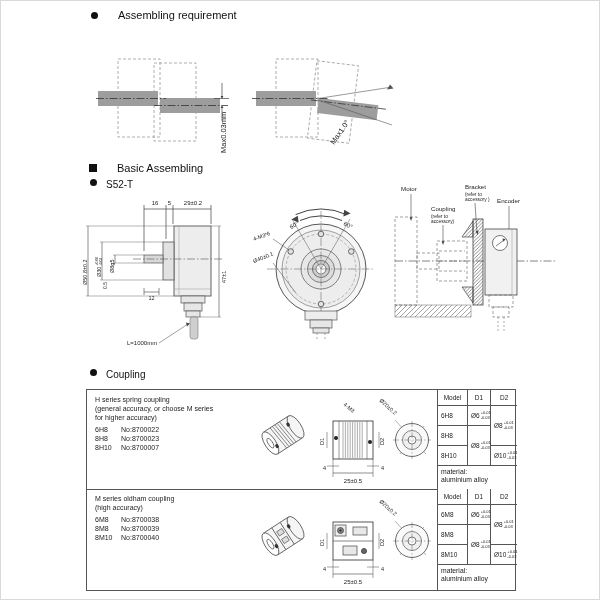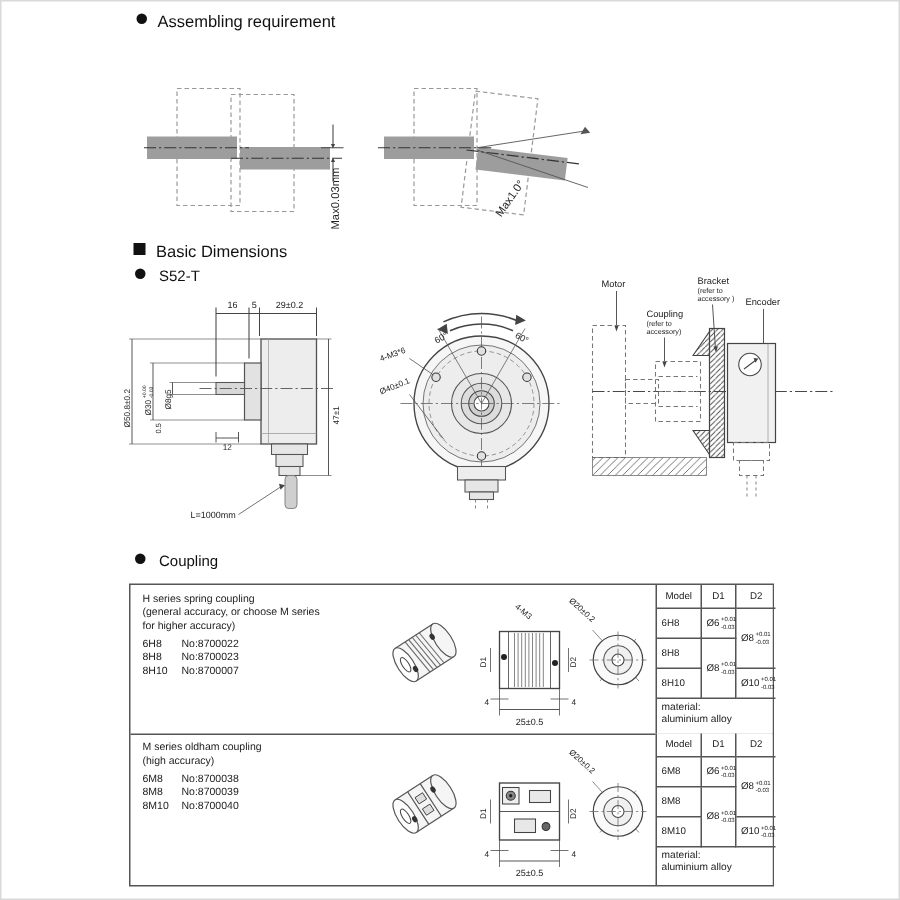--- a/index.html
+++ b/index.html
@@ -1,19 +1,19 @@
 <!DOCTYPE html>
 <html><head>
 <meta charset="utf-8">
 <style>
   html,body{margin:0;padding:0;background:#fff}
   .page{position:relative;width:600px;height:600px;background:#fff;border:1px solid #d9d9d9;
         box-sizing:border-box;font-family:"Liberation Sans",sans-serif;color:#222;overflow:hidden}
   svg{position:absolute;font-family:"Liberation Sans",sans-serif;overflow:visible}
-  .h1{position:absolute;display:flex;align-items:flex-start;gap:7px;font-size:11px;color:#111}
+  .h1{position:absolute;display:flex;align-items:center;gap:20px;font-size:11px;color:#111}
   .h2{position:absolute;display:flex;align-items:flex-start;gap:9px;font-size:10px;color:#111}
   .dot{width:7px;height:7px;border-radius:50%;background:#111;flex:0 0 auto}
   .sq{width:8px;height:8px;background:#111;flex:0 0 auto}
 
   .ctable{position:absolute;left:85px;top:388px;width:430px;height:202px;border:1px solid #555;box-sizing:border-box;background:#fff}
   .crow{position:absolute;left:0;right:0}
   .crow.r0{top:0;height:99px;border-bottom:1px solid #555}
   .crow.r1{top:99px;bottom:0}
   .rowtext{position:absolute;left:8px;top:5px;font-size:7px;line-height:9px;color:#222}
   .items{margin-top:3px}
@@ -72,21 +72,21 @@
       <line x1="215" y1="57" x2="292" y2="66.5" stroke="#333" stroke-width="0.8" stroke-dasharray="8 2 1.5 2"></line>
       <line x1="222" y1="55.5" x2="296" y2="44" stroke="#555" stroke-width="0.6"></line>
       <line x1="222" y1="57" x2="296" y2="82" stroke="#555" stroke-width="0.6"></line>
       <polygon points="294,41.5 297.5,45.5 291,46.5" fill="#555"></polygon>
       <text transform="translate(238,102) rotate(-55)" font-size="7.5" fill="#222">Max1.0°</text>
     </g>
   </svg>
 
   <div class="h1" style="left:88px;top:161px">
     <span class="sq"></span>
-    <span>Basic Dimensions</span>
+    <span>Basic Assembling</span>
   </div>
   <div class="h2" style="left:89px;top:178px">
     <span class="dot"></span>
     <span>S52-T</span>
   </div>
 
   <svg style="left:82px;top:192px" width="160" height="170">
     <g stroke="#444" stroke-width="0.7">
       <line x1="61" y1="16" x2="128" y2="16"></line>
       <line x1="61" y1="12" x2="61" y2="58"></line>

